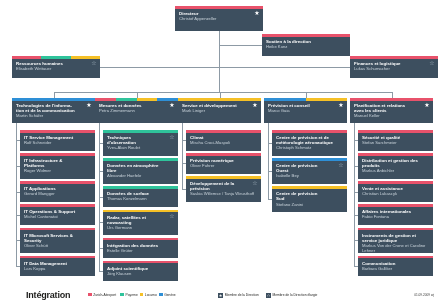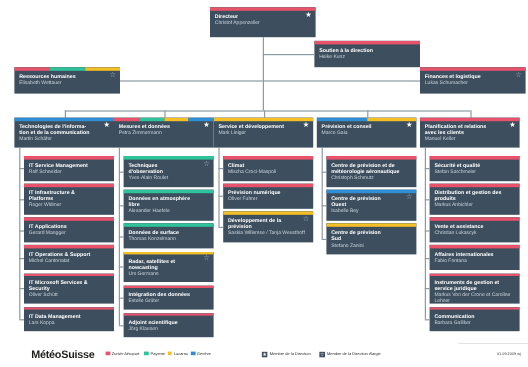--- a/index.html
+++ b/index.html
@@ -462,21 +462,21 @@
         <div class="t">Communication</div>
         <div class="n">Barbara Galliker</div>
       </div>
     </div>
     <div class="ln lnh" style="left: 354px; top: 266px; width: 4px; height: 0.6px; background: rgb(141, 154, 165);"></div>
     <div class="ln lnv" style="left: 354px; top: 123px; width: 0.6px; height: 143px; background: rgb(141, 154, 165);"></div>
   </div>
 
 <div id="topnotch"></div>
 <div id="footer">
-    <div id="brand">MétéoSuisse</div>
+    <div id="brand">Intégration</div>
     <div class="lg" style="left: 88px;">
       <span class="sw" style="background: rgb(232, 82, 107);"></span>
       <span>Zurich-Aéroport</span>
     </div>
     <div class="lg" style="left: 120.3px;">
       <span class="sw" style="background: rgb(47, 195, 155);"></span>
       <span>Payerne</span>
     </div>
     <div class="lg" style="left: 139.64px;">
       <span class="sw" style="background: rgb(245, 192, 38);"></span>

